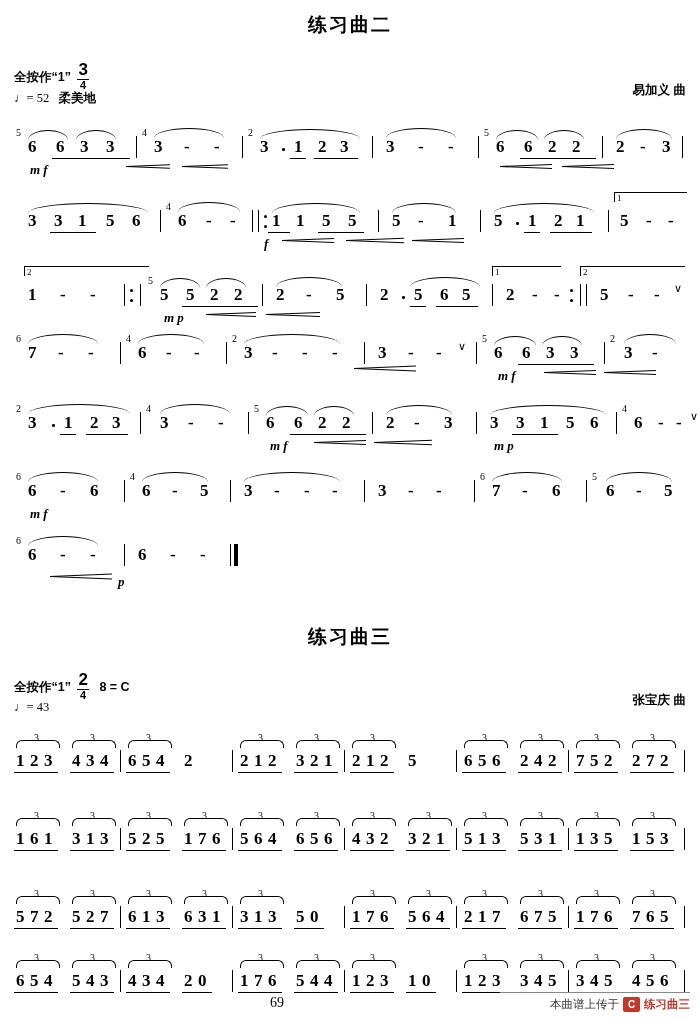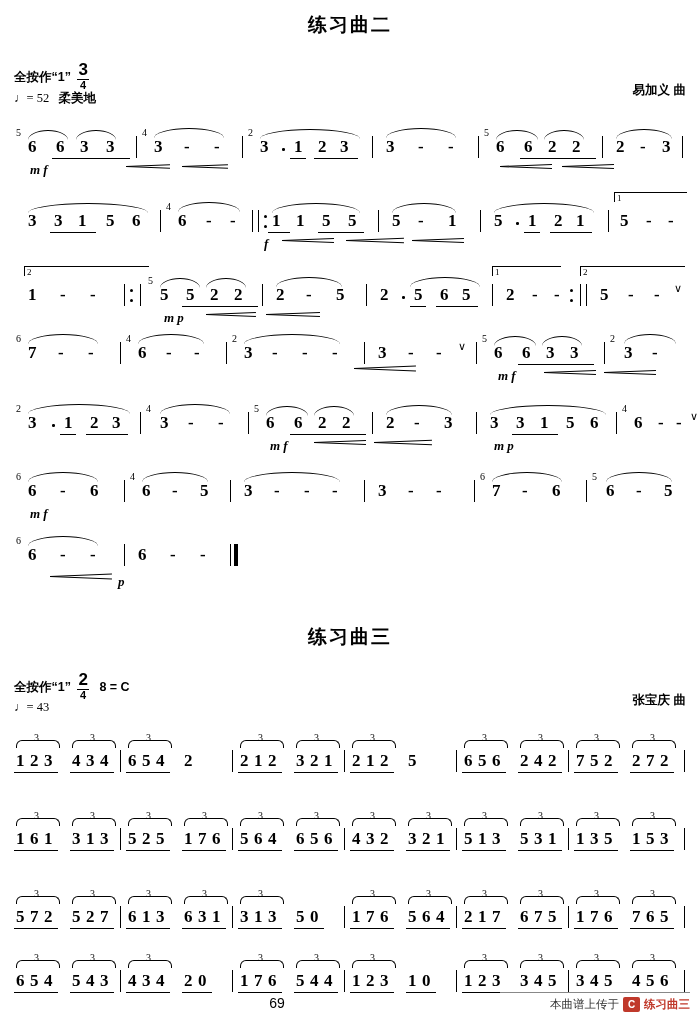--- a/index.html
+++ b/index.html
@@ -143,21 +143,21 @@
     border-top: 1.3px solid #000;
     height: 9px;
     font-size: 9px;
   }
   .repeat-bracket span { position: absolute; left: 2px; top: 0px; font-size: 9px; }
 
   .pagenum {
     position: absolute;
     left: 0; top: 995px; width: 554px;
     text-align: center;
-    font-family: Liberation Sans, sans-serif;
+    font-family: Liberation Serif, serif;
     font-size: 14px;
   }
   .footer {
     position: absolute;
     right: 10px;
     top: 997px;
     font-family: "Liberation Sans", sans-serif;
     font-size: 11.5px;
     color: #333;
     display: flex;

